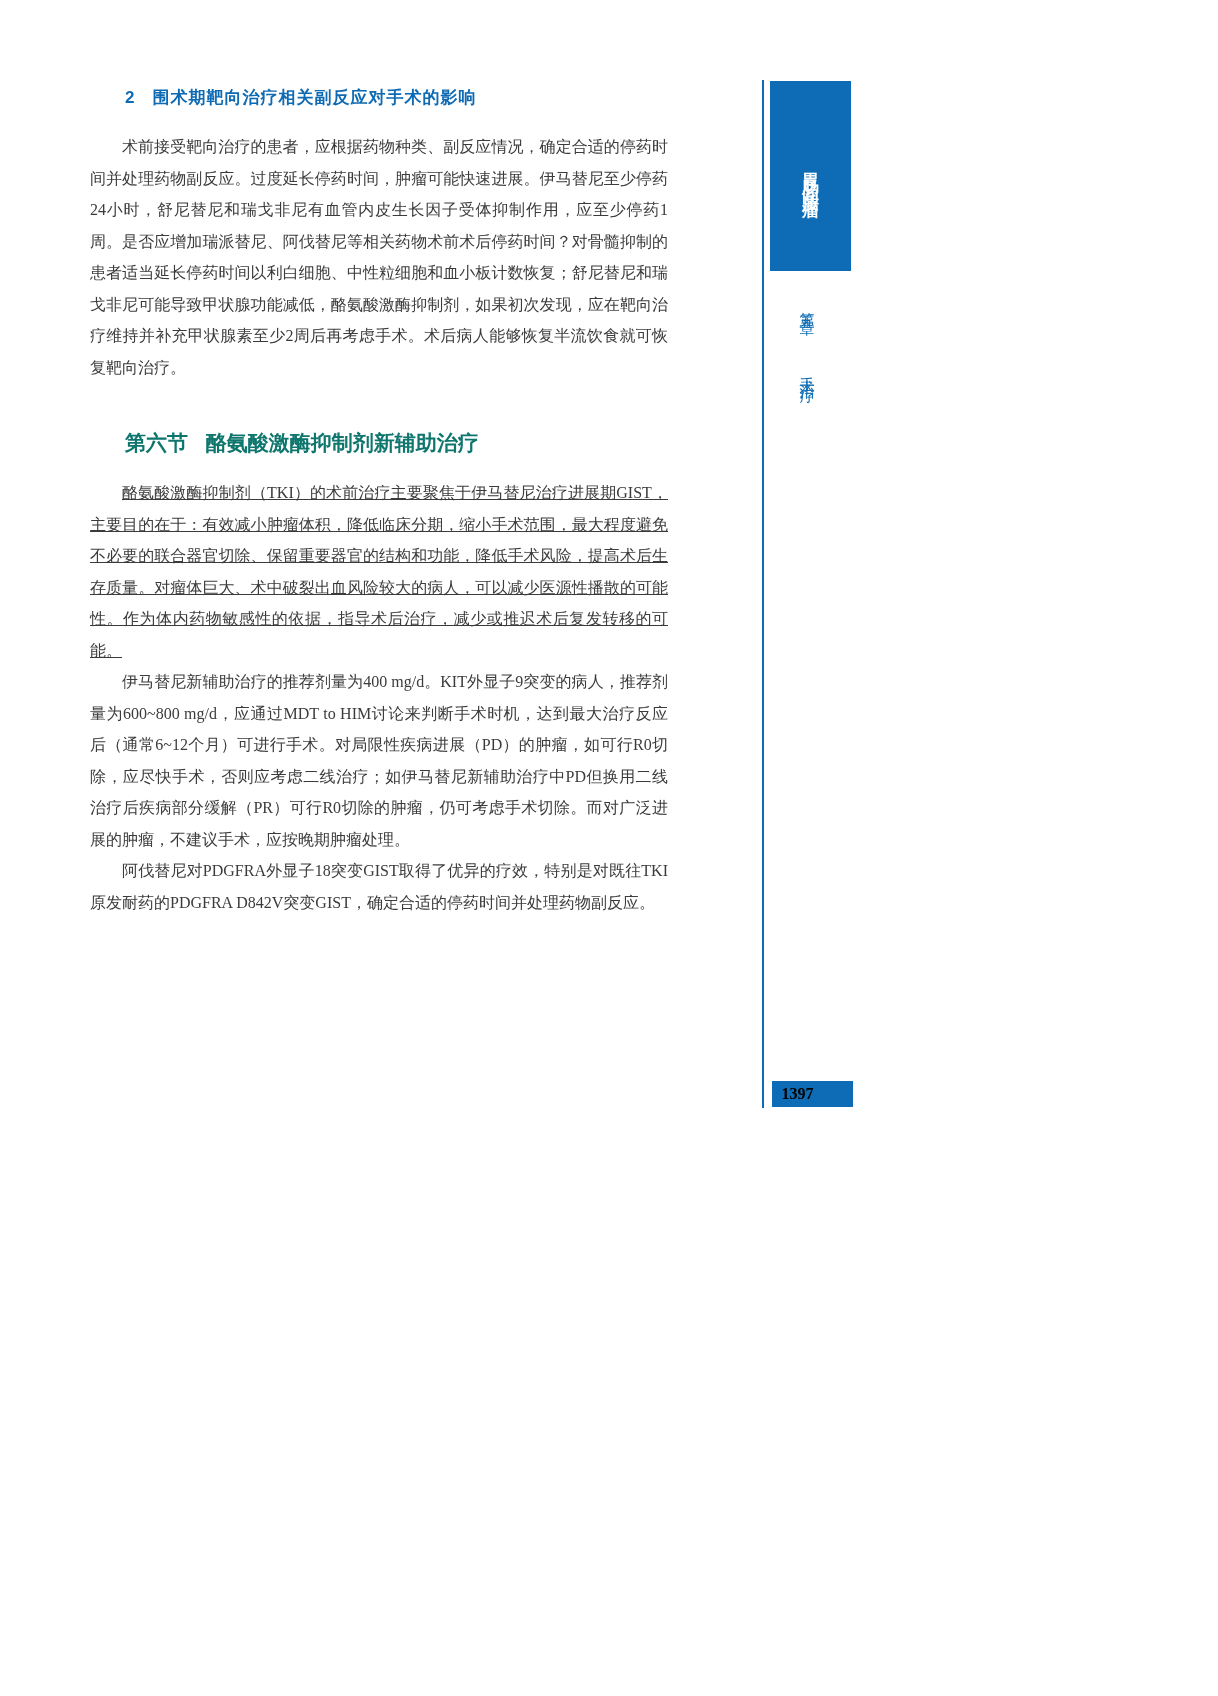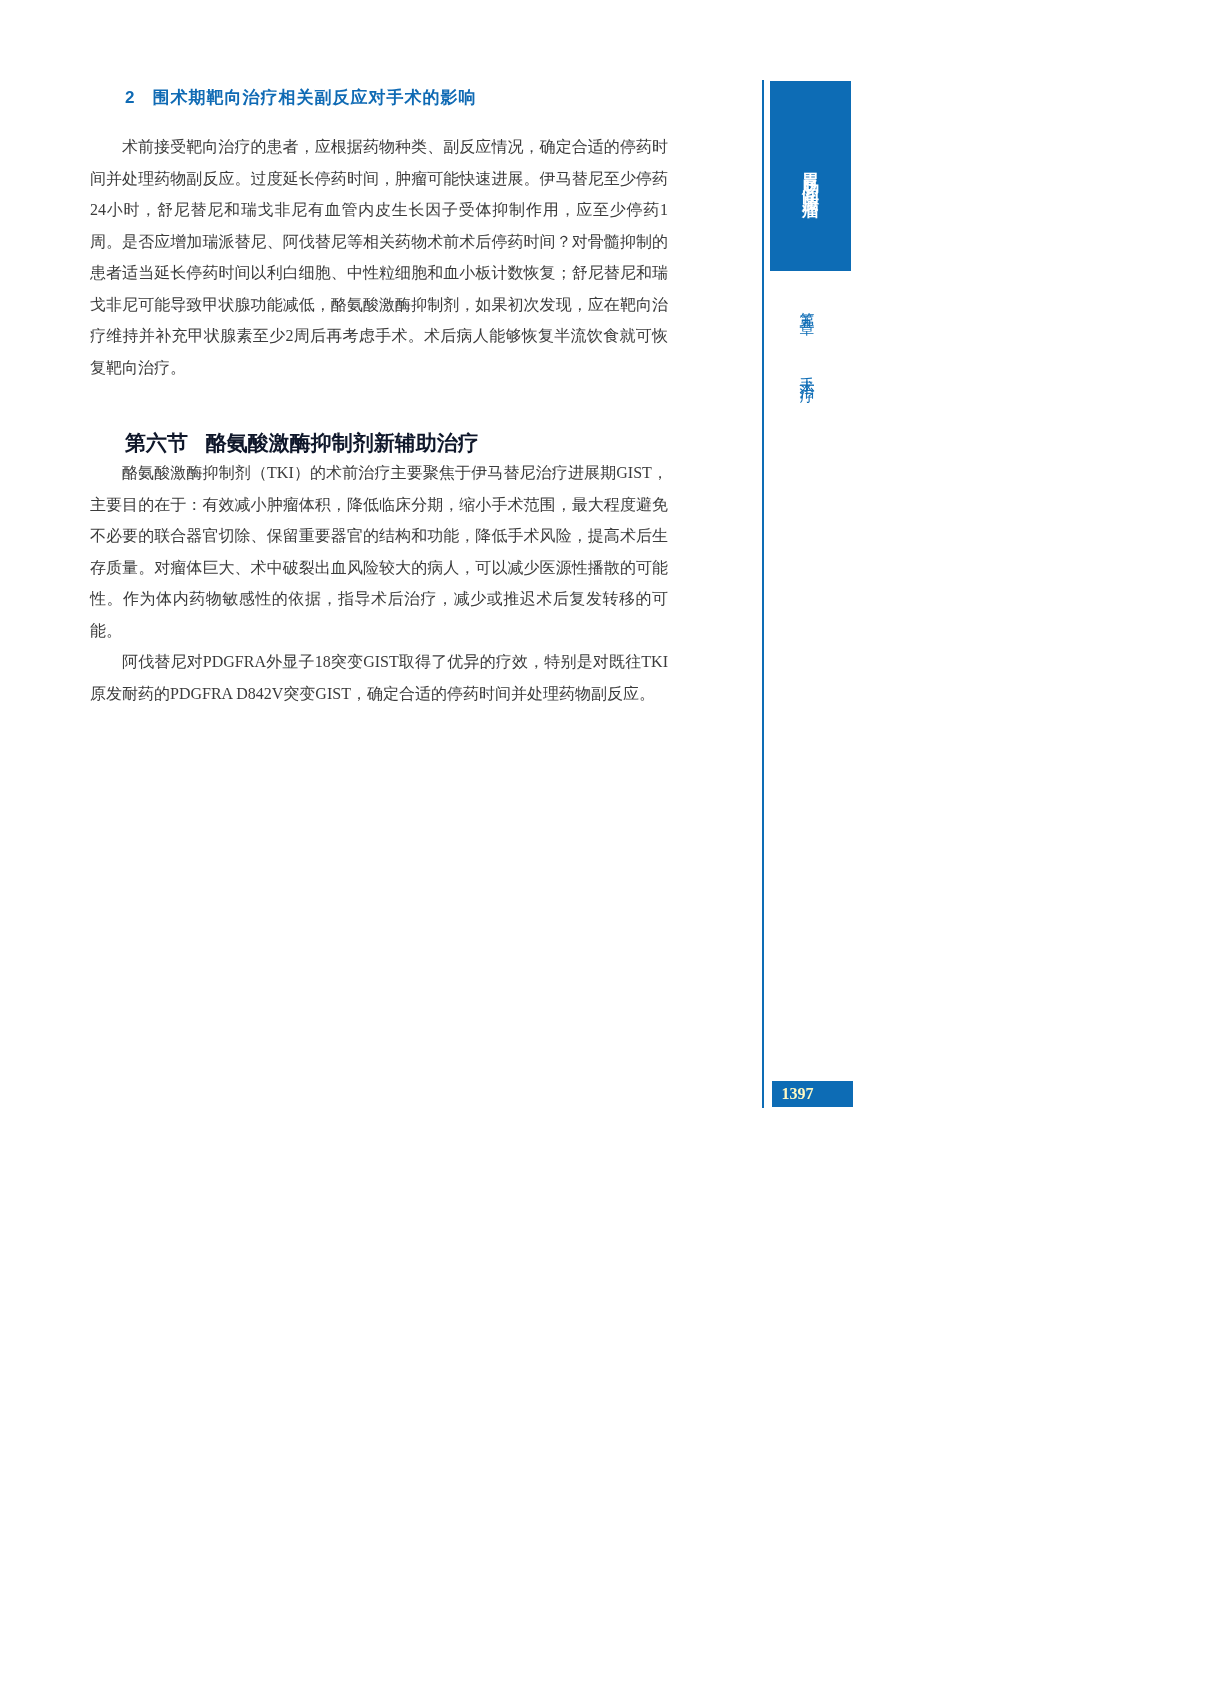--- a/index.html
+++ b/index.html
@@ -23,24 +23,24 @@
   }
   .subsection-heading .num{margin-right:17px;}
   .body-para{
     margin:0;text-align:justify;text-indent:2em;
     font-size:16px;line-height:31.5px;
   }
   .intro-para{margin-top:22px;}
   .section-heading{
     margin:46px 0 0 35px;
     font-family:"Liberation Sans","DejaVu Sans",sans-serif;
-    font-size:21px;font-weight:bold;color:#0f172a;
+    font-size:21px;font-weight:bold;color:#0f766e;
   }
   .section-heading .label{margin-right:0.85em;}
-  .first-section-para{}
+  .first-section-para{margin-top:20px;text-decoration:underline;}
   
   .side-rule{
     position:absolute;left:762px;top:80px;width:2px;height:1028px;
     background:#0d6cb5;
   }
   .side-tab{
     position:absolute;left:770px;top:81px;width:81px;height:190px;
     background:#0d6cb5;
     display:flex;align-items:center;justify-content:center;
   }
@@ -54,21 +54,21 @@
     position:absolute;left:797px;
     writing-mode:vertical-rl;text-orientation:upright;
     color:#0d6cb5;font-size:15px;letter-spacing:4px;
     font-family:"Liberation Serif","DejaVu Serif",serif;
     white-space:nowrap;
   }
   .chapter-label{top:300px;}
   .chapter-title{top:364px;}
   .page-badge{
     position:absolute;left:772px;top:1081px;width:81px;height:26px;
-    background:#0d6cb5;color:#fef9c3;
+    background:#0d6cb5;color:#000000;
     font-family:"Liberation Serif","DejaVu Serif",serif;
     font-weight:bold;font-size:16px;
     display:flex;align-items:center;justify-content:center;
     padding-right:30px;box-sizing:border-box;
   }
 </style>
 </head>
 <body>
 
 <div class="page">
@@ -80,20 +80,21 @@
     </h3>
 
     <p class="body-para intro-para">术前接受靶向治疗的患者，应根据药物种类、副反应情况，确定合适的停药时间并处理药物副反应。过度延长停药时间，肿瘤可能快速进展。伊马替尼至少停药24小时，舒尼替尼和瑞戈非尼有血管内皮生长因子受体抑制作用，应至少停药1周。是否应增加瑞派替尼、阿伐替尼等相关药物术前术后停药时间？对骨髓抑制的患者适当延长停药时间以利白细胞、中性粒细胞和血小板计数恢复；舒尼替尼和瑞戈非尼可能导致甲状腺功能减低，酪氨酸激酶抑制剂，如果初次发现，应在靶向治疗维持并补充甲状腺素至少2周后再考虑手术。术后病人能够恢复半流饮食就可恢复靶向治疗。</p>
 
     <h2 class="section-heading">
       <span class="label">第六节</span><span>酪氨酸激酶抑制剂新辅助治疗</span>
     </h2>
 
     <p class="body-para first-section-para">酪氨酸激酶抑制剂（TKI）的术前治疗主要聚焦于伊马替尼治疗进展期GIST，主要目的在于：有效减小肿瘤体积，降低临床分期，缩小手术范围，最大程度避免不必要的联合器官切除、保留重要器官的结构和功能，降低手术风险，提高术后生存质量。对瘤体巨大、术中破裂出血风险较大的病人，可以减少医源性播散的可能性。作为体内药物敏感性的依据，指导术后治疗，减少或推迟术后复发转移的可能。</p>
 
+    <p class="body-para">伊马替尼新辅助治疗的推荐剂量为400 mg/d。KIT外显子9突变的病人，推荐剂量为600~800 mg/d，应通过MDT to HIM讨论来判断手术时机，达到最大治疗反应后（通常6~12个月）可进行手术。对局限性疾病进展（PD）的肿瘤，如可行R0切除，应尽快手术，否则应考虑二线治疗；如伊马替尼新辅助治疗中PD但换用二线治疗后疾病部分缓解（PR）可行R0切除的肿瘤，仍可考虑手术切除。而对广泛进展的肿瘤，不建议手术，应按晚期肿瘤处理。</p>
 
 
     <p class="body-para">阿伐替尼对PDGFRA外显子18突变GIST取得了优异的疗效，特别是对既往TKI原发耐药的PDGFRA D842V突变GIST，确定合适的停药时间并处理药物副反应。</p>
 
   </main>
 
   <div class="side-rule"></div>
 
   <div class="side-tab">
     <span class="vtext">胃肠间质瘤</span>

